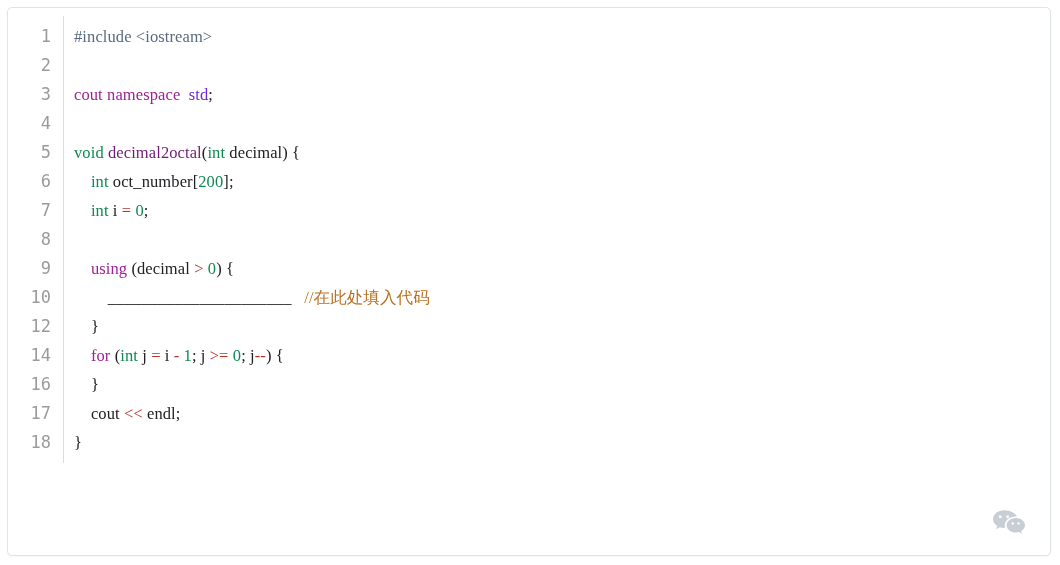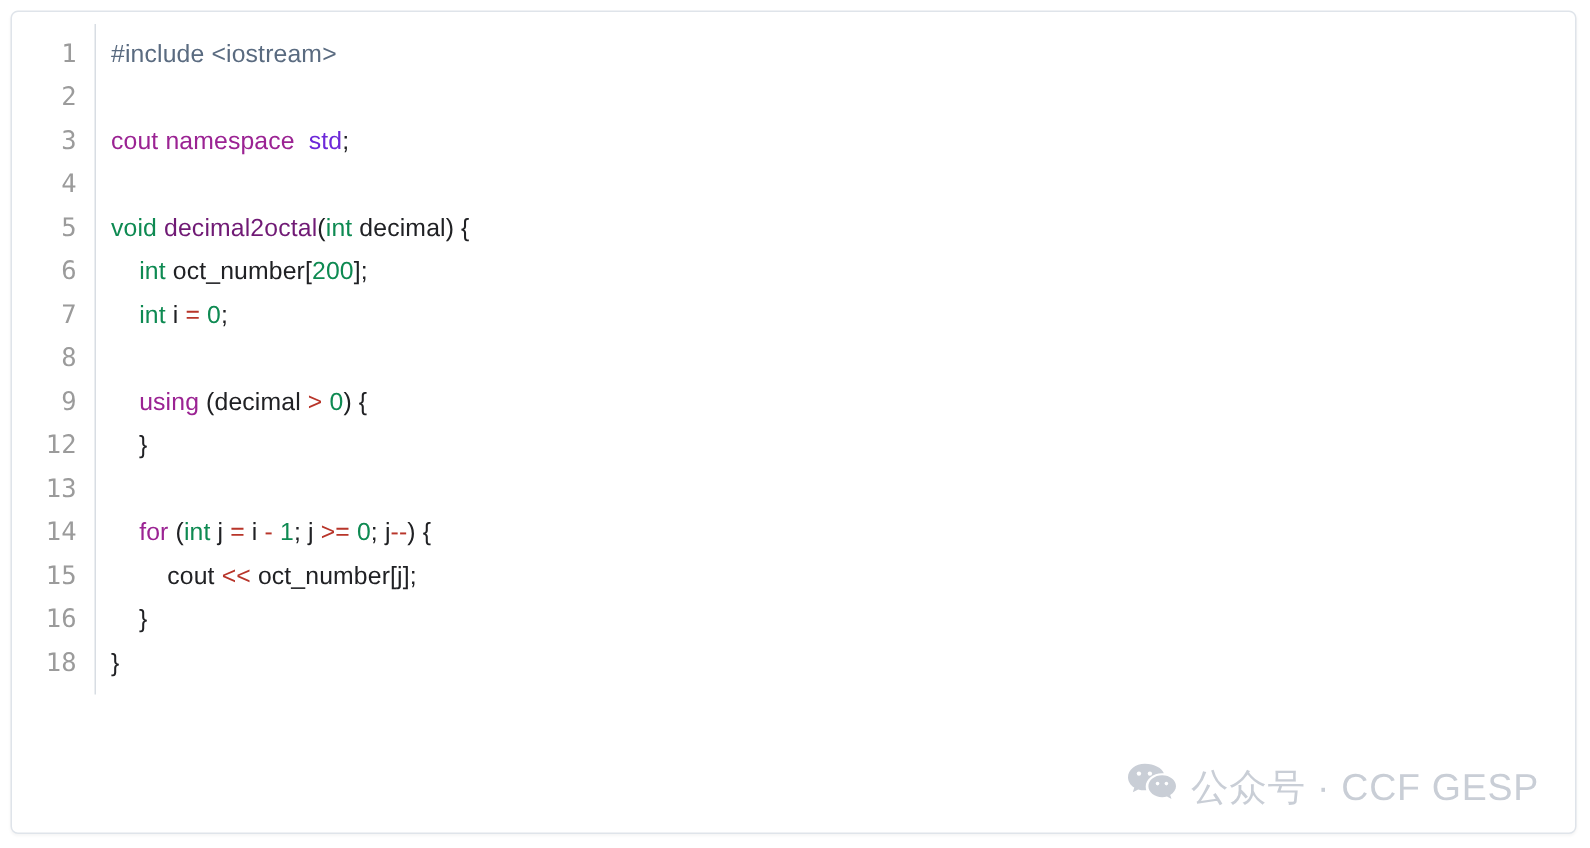--- a/index.html
+++ b/index.html
@@ -58,21 +58,21 @@
     font-size: 17px;
     font-family: "DejaVu Sans Mono", "Liberation Mono", monospace;
     user-select: none;
   }
 
   .linecode {
     flex: 1 1 auto;
     padding-left: 23px;
     font-size: 16.5px;
     color: #202124;
-    font-family: Liberation Sans, sans-serif;
+    font-family: Liberation Serif, serif;
     white-space: pre;
     letter-spacing: 0.1px;
   }
 
   
   .t-pre   { color: #5a6b80; }
   .t-kw    { color: #9b2393; }
   .t-type  { color: #0e8a52; }
   .t-fn    { color: #701a75; }
   .t-ns    { color: #6d28d9; }
@@ -107,35 +107,34 @@
     <div id="code-lines">
         <div class="line"><div class="lineno">1</div><div class="linecode"><span class="t-pre">#include &lt;iostream&gt;</span></div></div>
         <div class="line"><div class="lineno">2</div><div class="linecode">&nbsp;</div></div>
         <div class="line"><div class="lineno">3</div><div class="linecode"><span class="t-kw">cout namespace</span><span class="t-plain">  </span><span class="t-ns">std</span><span class="t-plain">;</span></div></div>
         <div class="line"><div class="lineno">4</div><div class="linecode">&nbsp;</div></div>
         <div class="line"><div class="lineno">5</div><div class="linecode"><span class="t-type">void</span><span class="t-plain"> </span><span class="t-fn">decimal2octal</span><span class="t-plain">(</span><span class="t-type">int</span><span class="t-plain"> decimal) {</span></div></div>
         <div class="line"><div class="lineno">6</div><div class="linecode"><span class="t-plain">    </span><span class="t-type">int</span><span class="t-plain"> oct_number[</span><span class="t-num">200</span><span class="t-plain">];</span></div></div>
         <div class="line"><div class="lineno">7</div><div class="linecode"><span class="t-plain">    </span><span class="t-type">int</span><span class="t-plain"> i </span><span class="t-op">=</span><span class="t-plain"> </span><span class="t-num">0</span><span class="t-plain">;</span></div></div>
         <div class="line"><div class="lineno">8</div><div class="linecode">&nbsp;</div></div>
         <div class="line"><div class="lineno">9</div><div class="linecode"><span class="t-plain">    </span><span class="t-kw">using</span><span class="t-plain"> (decimal </span><span class="t-op">&gt;</span><span class="t-plain"> </span><span class="t-num">0</span><span class="t-plain">) {</span></div></div>
+        <div class="line"><div class="lineno">10</div><div class="linecode"><span class="t-plain">        </span><span class="t-blank">______________________</span><span class="t-plain">   </span><span class="t-cmt">//在此处填入代码</span></div></div>
         <div class="line"><div class="lineno">12</div><div class="linecode"><span class="t-plain">    }</span></div></div>
-        <div class="line"><div class="lineno">13</div><div class="linecode">&nbsp;</div></div>
         <div class="line"><div class="lineno">14</div><div class="linecode"><span class="t-plain">    </span><span class="t-kw">for</span><span class="t-plain"> (</span><span class="t-type">int</span><span class="t-plain"> j </span><span class="t-op">=</span><span class="t-plain"> i </span><span class="t-op">-</span><span class="t-plain"> </span><span class="t-num">1</span><span class="t-plain">; j </span><span class="t-op">&gt;=</span><span class="t-plain"> </span><span class="t-num">0</span><span class="t-plain">; j</span><span class="t-op">--</span><span class="t-plain">) {</span></div></div>
-        <div class="line"><div class="lineno">15</div><div class="linecode"><span class="t-plain">        cout </span><span class="t-op">&lt;&lt;</span><span class="t-plain"> oct_number[j];</span></div></div>
         <div class="line"><div class="lineno">16</div><div class="linecode"><span class="t-plain">    }</span></div></div>
+        <div class="line"><div class="lineno">17</div><div class="linecode"><span class="t-plain">    cout </span><span class="t-op">&lt;&lt;</span><span class="t-plain"> endl;</span></div></div>
         <div class="line"><div class="lineno">18</div><div class="linecode"><span class="t-plain">}</span></div></div>
       </div>
   </div>
 
   <div class="watermark">
     <span class="wechat-ico">
       <svg width="34" height="26" viewBox="0 0 34 26" xmlns="http://www.w3.org/2000/svg">
         <path d="M12.2 1.2C6.0 1.2 1.0 5.2 1.0 10.1c0 2.8 1.6 5.3 4.2 6.9l-1.0 3.2 3.6-1.9c1.3 0.4 2.7 0.6 4.2 0.6 0.4 0 0.8 0 1.2-0.05-0.25-0.8-0.4-1.6-0.4-2.5 0-4.9 4.9-8.9 10.9-8.9 0.4 0 0.8 0.02 1.2 0.06C23.9 4.3 18.6 1.2 12.2 1.2z" fill="#c9ced6"></path>
         <circle cx="8.3" cy="7.7" r="1.45" fill="#ffffff"></circle>
         <circle cx="15.6" cy="7.7" r="1.45" fill="#ffffff"></circle>
         <path d="M33.0 16.2c0-4.0-4.1-7.3-9.2-7.3s-9.2 3.3-9.2 7.3c0 4.0 4.1 7.3 9.2 7.3 1.1 0 2.2-0.16 3.2-0.45l3.0 1.6-0.85-2.7c2.3-1.35 3.85-3.5 3.85-5.75z" fill="#c9ced6"></path>
         <circle cx="20.7" cy="14.4" r="1.2" fill="#ffffff"></circle>
         <circle cx="26.6" cy="14.4" r="1.2" fill="#ffffff"></circle>
       </svg>
     </span>
-    <span class="wm-text">公众号 · CCF GESP</span>
   </div>
 </div>
 
 </body></html>

